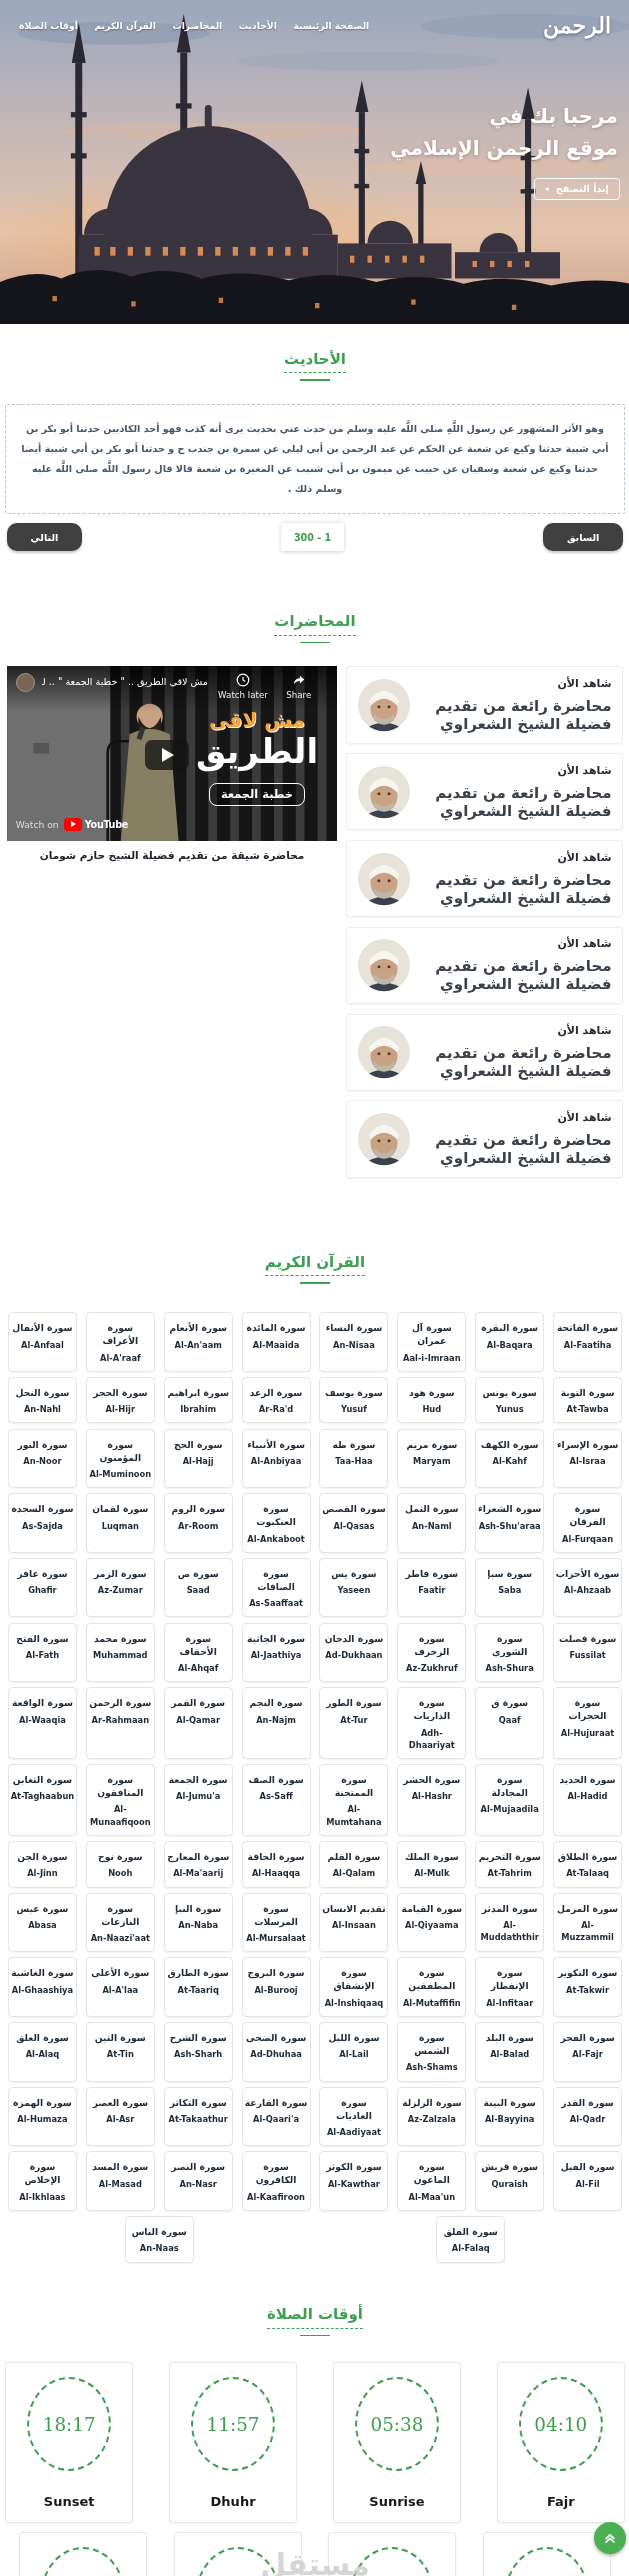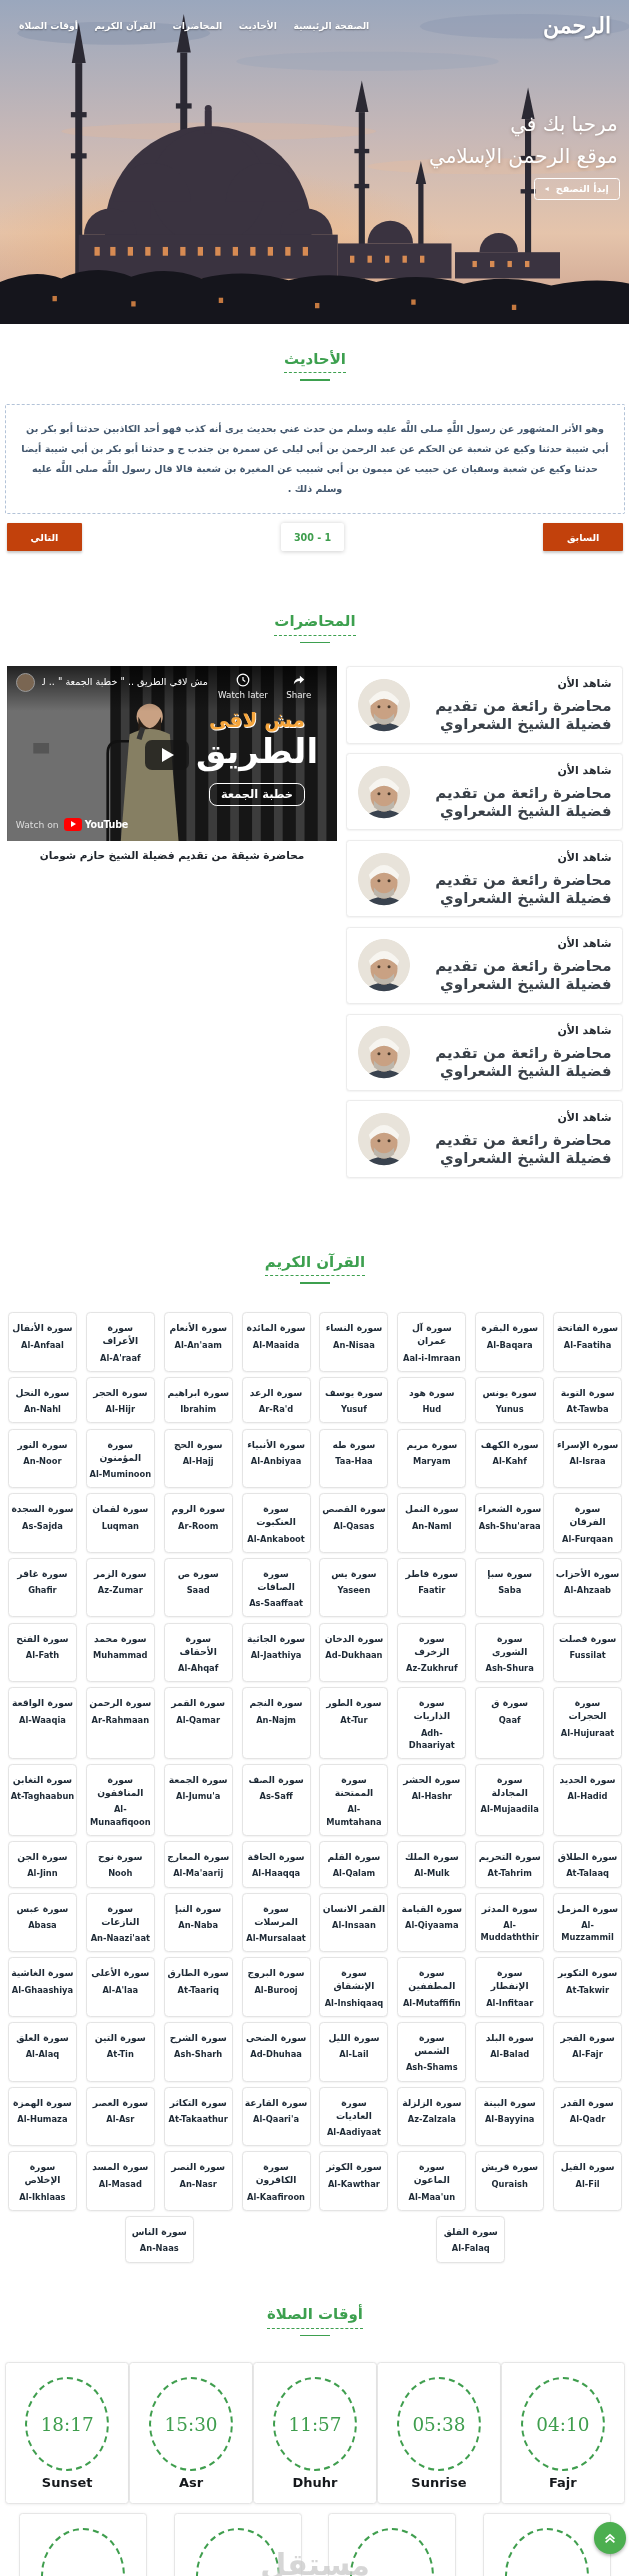--- a/index.html
+++ b/index.html
@@ -11,22 +11,22 @@
   
   .hero { position:relative; height:324px; flex:none; overflow:hidden; }
   .hero svg.scene { position:absolute; inset:0; width:100%; height:100%; }
   .nav { position:absolute; top:12.2px; left:0; right:0; padding:0 19px; display:flex;
          justify-content:space-between; align-items:center; direction:rtl; z-index:3; }
   .logo { color:#fff; font-family:"DejaVu Serif", serif; font-size:22px; font-weight:bold;
           text-shadow:0 0.9px 2.6px rgba(0,0,0,.35); cursor:pointer; }
   .nav-menu { display:flex; gap:16.6px; direction:rtl; }
   .nav-item { color:#fff; font-size:9.2px; font-weight:bold; cursor:pointer;
               text-shadow:0 0.9px 1.7px rgba(0,0,0,.35); }
-  .hero-text { position:absolute; top:108px; right:12.2px; direction:rtl; text-align:right;
-               color:#fff; font-weight:normal; font-size:20px; line-height:32px; z-index:3;
+  .hero-text { position:absolute; top:100px; right:12.2px; direction:rtl; text-align:right;
+               color:#fff; font-weight:bold; font-size:20px; line-height:32px; z-index:3;
                text-shadow:0 0.9px 3.5px rgba(90,60,40,.35); }
   .hero-cta { position:absolute; top:178px; right:10.5px; z-index:3; direction:rtl;
               display:inline-flex; align-items:center; gap:7px; color:#fff;
               border:0.9px solid #fff; border-radius:3.5px; background:rgba(255,255,255,.06);
               font-size:9.6px; font-weight:bold; padding:4.4px 9.6px; cursor:pointer; }
   .cta-arrow { font-size:7.9px; line-height:1; }
 
   
   .section-title { text-align:center; }
   .section-title span { color:#3da04f; font-size:15px; font-weight:bold; direction:rtl;
@@ -36,21 +36,21 @@
 
   
   .section-hadith { padding-top:26px; }
   .hadith-box { margin:23px 5.2px 0; height:110px; background:#fff;
                 border:0.9px dashed #b3c3d8; border-radius:1.7px; display:flex;
                 align-items:center; justify-content:center; padding:15.7px 12.2px; }
   .hadith-text { direction:rtl; text-align:center; color:#44586e; font-size:9.6px;
                  font-weight:bold; line-height:20px; }
   .pagination { margin:8.7px 7px 0; display:flex; direction:rtl; align-items:center;
                 justify-content:space-between; }
-  .btn-green { background:#c2410c; color:#fff; border:none; border-radius:1px;
+  .btn-green { background:#404040; color:#fff; border:none; border-radius:10px;
                font-family:inherit; font-size:9.6px; font-weight:bold; padding:8.7px 23.6px;
                box-shadow:0 1.7px 2.6px rgba(0,0,0,.22); cursor:pointer; }
   .range-box { background:#fff; color:#3f9e4e; font-size:9.6px; font-weight:bold;
                padding:8.7px 13px; border-radius:2.6px; box-shadow:0 0.9px 4.4px rgba(0,0,0,.18); }
 
   
   .section-lectures { padding-top:61px; }
   .lectures-content { margin:23px 7px 0; display:flex; gap:8.7px; }
   .video-col { width:330px; flex:none; }
   .video-player { position:relative; width:330px; height:175px; background:#161616;
@@ -110,21 +110,21 @@
 
   
   .section-prayer { padding-top:40px; position:relative; }
   .prayer-row { margin:26px 5.2px 0; display:flex; justify-content:space-between; }
   .prayer-row.second { margin-top:8.7px; justify-content:space-around; }
   .prayer-card { width:128px; background:#fff; border:0.9px solid #e6e6e6; border-radius:3.5px;
                  padding:14px 0 13px; text-align:center; box-shadow:0 0.9px 2.6px rgba(0,0,0,.06); }
   .prayer-circle { width:84px; height:94px; margin:0 auto; border:2.6px dashed #3f9e4e;
                    border-radius:50%; display:flex; align-items:center; justify-content:center; }
   .prayer-time { font-family:"DejaVu Serif", serif; font-size:18.4px; color:#3f9e4e; }
-  .prayer-name { margin-top:4px; font-size:13px; font-weight:bold; color:#15181c; }
+  .prayer-name { margin-top:23px; font-size:13px; font-weight:bold; color:#15181c; }
   .watermark { position:absolute; left:50%; top:282px; transform:translateX(-50%);
                text-align:center; color:#cdcdcd; opacity:.8; pointer-events:none; z-index:2; }
   .watermark-ar { font-size:30px; font-weight:bold; direction:rtl; }
   .scroll-top { position:absolute; right:4.4px; bottom:22px; width:32px; height:32px;
                 border-radius:50%; background:#4caf50; display:flex; align-items:center;
                 justify-content:center; box-shadow:0 1.7px 3.5px rgba(0,0,0,.3); cursor:pointer; z-index:9; }
 </style>
 </head>
 <body>
 
@@ -834,21 +834,21 @@
           <div class="surah-ar">سورة المدثر</div>
           <div class="surah-en">Al-Muddaththir</div>
         </div>
 
         <div class="surah-card">
           <div class="surah-ar">سورة القيامة</div>
           <div class="surah-en">Al-Qiyaama</div>
         </div>
 
         <div class="surah-card">
-          <div class="surah-ar">القمر الانسان</div>
+          <div class="surah-ar">تقديم الانسان</div>
           <div class="surah-en">Al-Insaan</div>
         </div>
 
         <div class="surah-card">
           <div class="surah-ar">سورة المرسلات</div>
           <div class="surah-en">Al-Mursalaat</div>
         </div>
 
         <div class="surah-card">
           <div class="surah-ar">سورة النبإ</div>
@@ -1043,26 +1043,20 @@
     </div>
     <div class="prayer-row">
 
         <div class="prayer-card">
           <div class="prayer-circle">
             <span class="prayer-time">18:17</span>
           </div>
           <div class="prayer-name">Sunset</div>
         </div>
 
-        <div class="prayer-card">
-          <div class="prayer-circle">
-            <span class="prayer-time">15:30</span>
-          </div>
-          <div class="prayer-name">Asr</div>
-        </div>
 
         <div class="prayer-card">
           <div class="prayer-circle">
             <span class="prayer-time">11:57</span>
           </div>
           <div class="prayer-name">Dhuhr</div>
         </div>
 
         <div class="prayer-card">
           <div class="prayer-circle">

